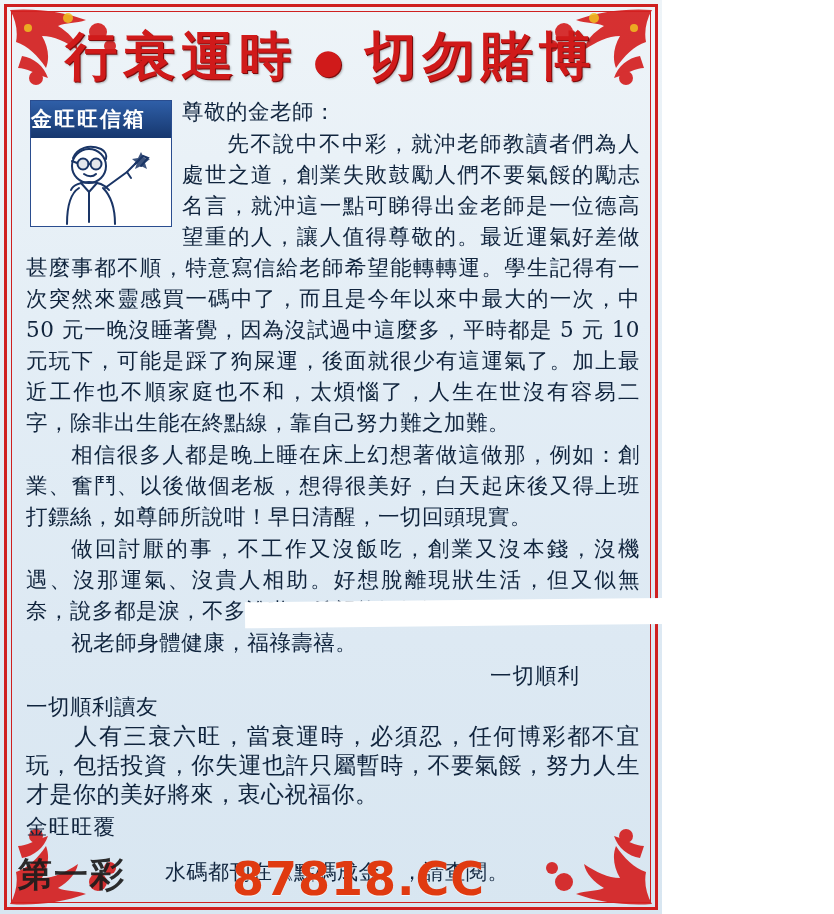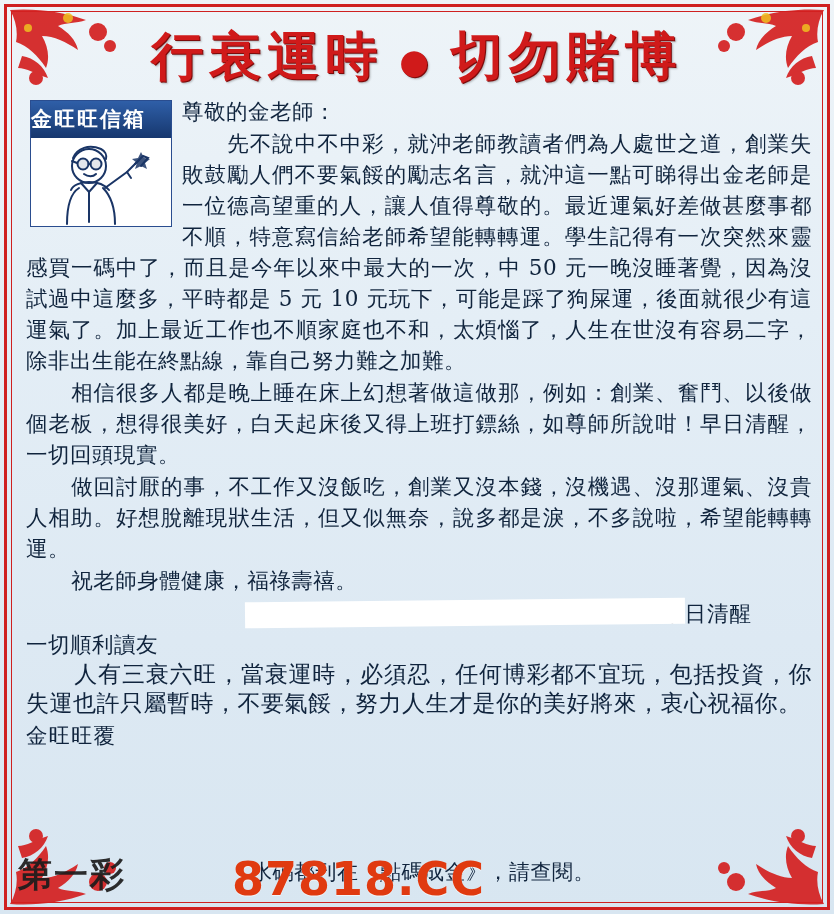--- a/index.html
+++ b/index.html
@@ -10,21 +10,21 @@
     width: 834px;
     height: 914px;
     overflow: hidden;
     font-family: "DejaVu Serif", "Liberation Serif", serif;
     background: #ffffff;
   }
 
   
   #page {
     position: relative;
-    width: 834px;
+    width: 662px;
     height: 914px;
     box-sizing: border-box;
     background:
       linear-gradient(180deg, #eef4f8 0%, #e4eef6 35%, #dde9f3 70%, #d8e6f1 100%);
     overflow: hidden;
   }
 
   
   #border-outer {
     position: absolute;
@@ -314,21 +314,21 @@
           </g>
         </svg>
       </div>
     </div>
 
     <p class="para">尊敬的金老師：</p>
     <p class="para indent">先不說中不中彩，就沖老師教讀者們為人處世之道，創業失敗鼓勵人們不要氣餒的勵志名言，就沖這一點可睇得出金老師是一位德高望重的人，讓人值得尊敬的。最近運氣好差做甚麼事都不順，特意寫信給老師希望能轉轉運。學生記得有一次突然來靈感買一碼中了，而且是今年以來中最大的一次，中 50 元一晚沒睡著覺，因為沒試過中這麼多，平時都是 5 元 10 元玩下，可能是踩了狗屎運，後面就很少有這運氣了。加上最近工作也不順家庭也不和，太煩惱了，人生在世沒有容易二字，除非出生能在終點線，靠自己努力難之加難。</p>
     <p class="para indent">相信很多人都是晚上睡在床上幻想著做這做那，例如：創業、奮鬥、以後做個老板，想得很美好，白天起床後又得上班打鏢絲，如尊師所說咁！早日清醒，一切回頭現實。</p>
     <p class="para indent">做回討厭的事，不工作又沒飯吃，創業又沒本錢，沒機遇、沒那運氣、沒貴人相助。好想脫離現狀生活，但又似無奈，說多都是淚，不多說啦，希望能轉轉運。</p>
     <p class="para indent">祝老師身體健康，福祿壽禧。</p>
-    <p class="sign-right">早日清醒</p>
+    <p class="sign-right">一切順利</p>
 
     <div id="reply">
       <div class="reply-head">一切順利讀友</div>
       <p class="para indent">人有三衰六旺，當衰運時，必須忍，任何博彩都不宜玩，包括投資，你失運也許只屬暫時，不要氣餒，努力人生才是你的美好將來，衷心祝福你。</p>
       <p class="sign-right2">金旺旺覆</p>
     </div>
   </div>
 
   <div id="wm-ghost">〓〓〓〓〓〓〓〓〓〓〓</div>
   <div id="redaction"></div>

